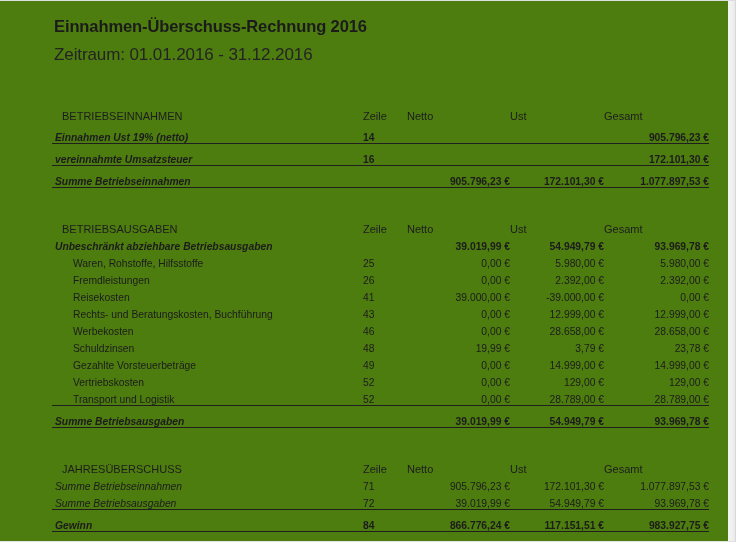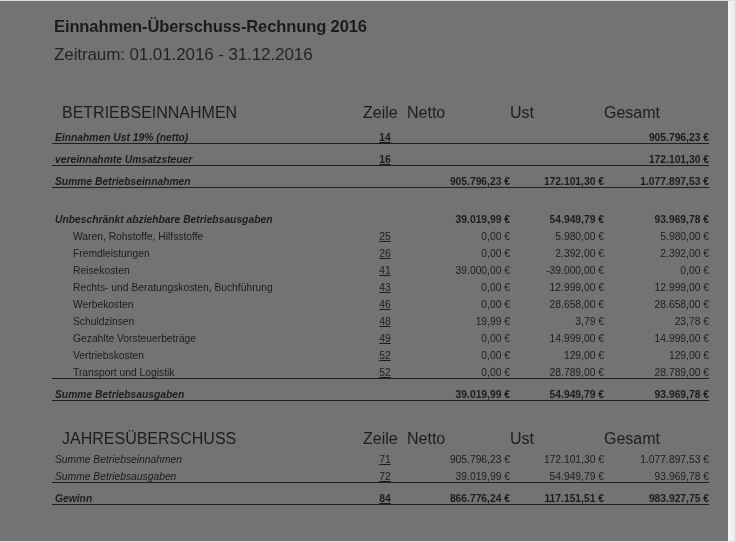--- a/index.html
+++ b/index.html
@@ -7,21 +7,21 @@
     padding: 0;
     background: #ffffff;
   }
   body {
     font-family: "Liberation Sans", sans-serif;
   }
   .page {
     position: relative;
     width: 736px;
     height: 542px;
-    background: #737373;
+    background: #4d7c0f;
     box-sizing: border-box;
     border-top: 1px solid #dedede;
     border-right: 1px solid #d8d8d8;
     border-bottom: 1px solid #e2e2e2;
     overflow: hidden;
   }
   .page::after {
     content: "";
     position: absolute;
     top: 0; right: 0;
@@ -66,36 +66,36 @@
     overflow: hidden;
   }
 
   col.c-label { width: 305px; }
   col.c-zeile { width: 50px; }
   col.c-netto  { width: 103px; }
   col.c-ust    { width: 94px; }
   col.c-gesamt { width: 105px; }
 
   .r-head td {
-    font-size: 16px;
+    font-size: 11px;
     color: #1d1d1d;
     height: 27px;
     padding-bottom: 5px;
     font-weight: normal;
   }
   .r-head td.label { padding-left: 10px; }
   .r-head td.num { text-align: left; }
   .r-head td.zeile { text-align: left; padding-left: 6px; }
 
   .r td {
     height: 17px;
     padding-bottom: 1px;
   }
   .r td.num { text-align: right; padding-right: 0; }
-  .r td.zeile { text-align: center; padding-left: 6px; text-decoration: underline; }
+  .r td.zeile { text-align: left; padding-left: 6px; }
 
   .r.bold td { font-weight: bold; }
   .r .label.indent { padding-left: 21px; }
   .r .label.flat   { padding-left: 3px; font-style: italic; }
 
   .rule-top td   { border-top: 1.4px solid #1f1f1f; padding-top: 3px; height: 19px; }
   .rule-bot td   { border-bottom: 1.4px solid #1f1f1f; padding-bottom: 3px; }
   .dbl-bot td {
     border-bottom: 1.4px solid #1f1f1f;
     padding-bottom: 3px;
@@ -173,20 +173,27 @@
 
     <table class="sec">
       <colgroup>
         <col class="c-label">
           <col class="c-zeile">
           <col class="c-netto">
           <col class="c-ust">
           <col class="c-gesamt">
       </colgroup>
       <tbody>
+        <tr class="r-head">
+          <td class="label">BETRIEBSAUSGABEN</td>
+          <td class="zeile">Zeile</td>
+          <td class="num">Netto</td>
+          <td class="num">Ust</td>
+          <td class="num">Gesamt</td>
+        </tr>
         <tr class="r bold">
           <td class="label flat">Unbeschränkt abziehbare Betriebsausgaben</td>
           <td class="zeile"></td>
           <td class="num">39.019,99 €</td>
           <td class="num">54.949,79 €</td>
           <td class="num">93.969,78 €</td>
         </tr>
         <tr class="r">
           <td class="label indent">Waren, Rohstoffe, Hilfsstoffe</td>
           <td class="zeile">25</td>

